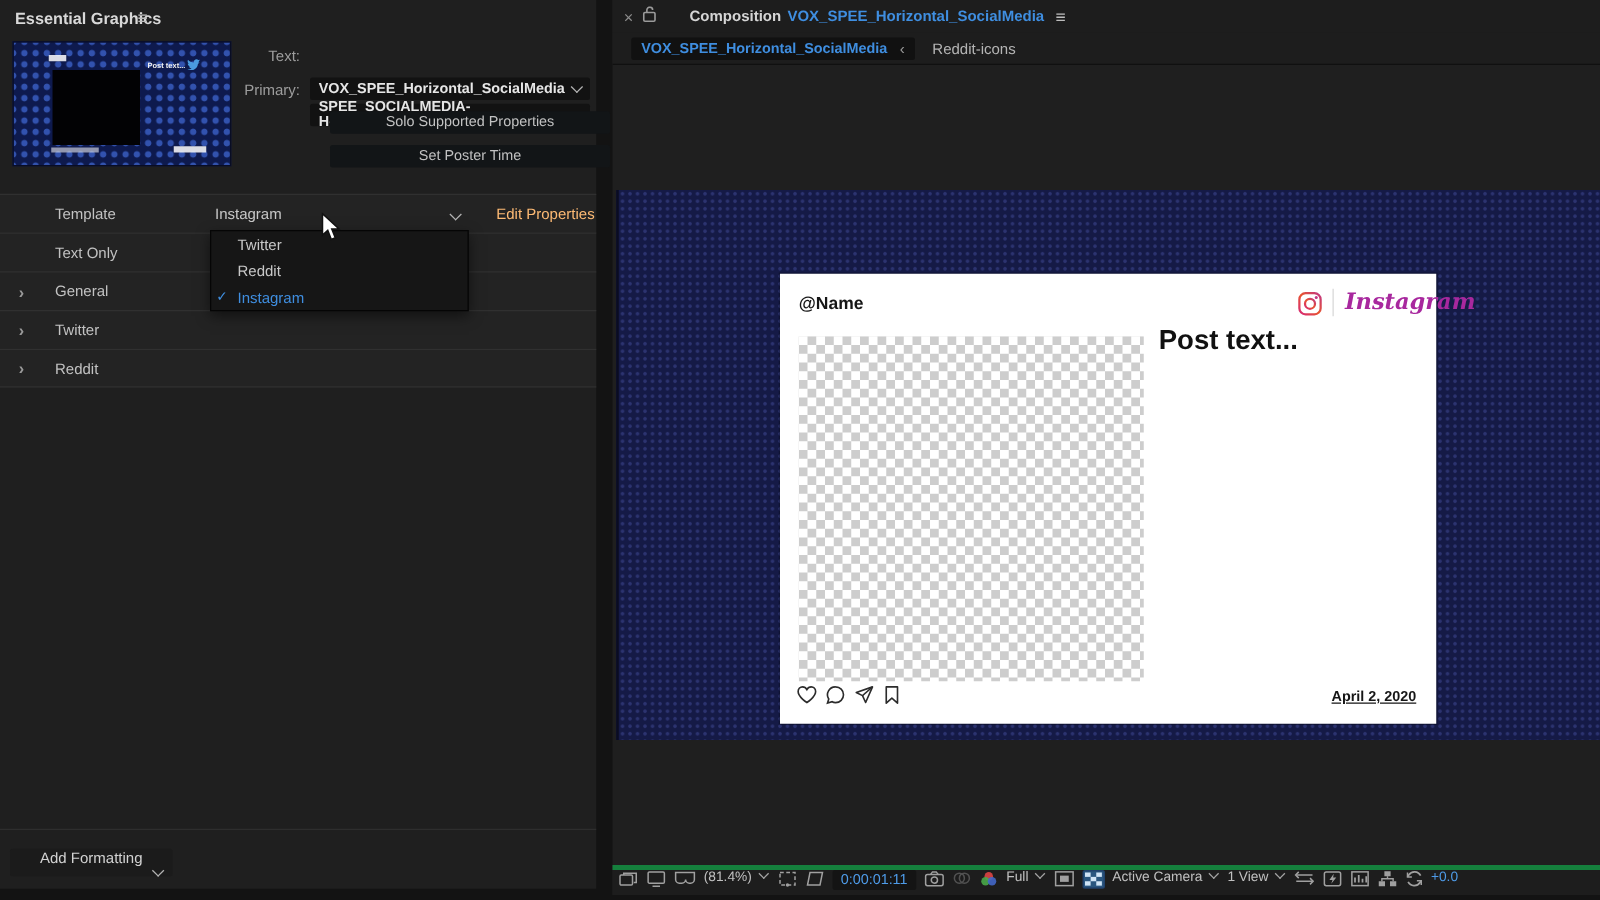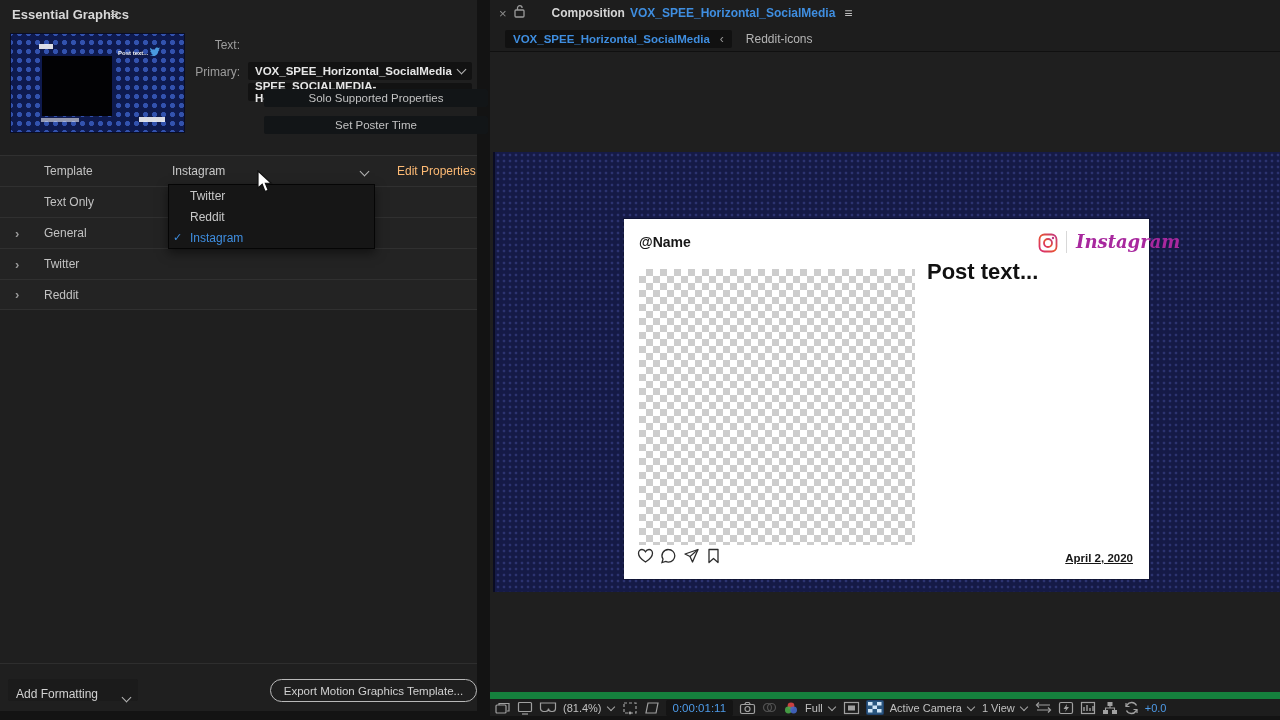--- a/index.html
+++ b/index.html
@@ -50,21 +50,21 @@
   #dd-menu {
     position:absolute; left:168px; top:184px; width:207px; height:65px; background:#161616;
     border:1px solid #050505; box-shadow:0 4px 10px rgba(0,0,0,.5); z-index:5;
   }
   .dd-item { height:21px; display:flex; align-items:center; padding-left:21px; color:#c8c8c8; font-size:12px; position:relative; }
   .dd-item.checked { color:#3f8ee0; }
   .dd-check { position:absolute; left:4px; width:16px; color:#3f8ee0; font-size:11px; }
   #eg-footer-line { position:absolute; left:0; top:663px; width:477px; border-top:1px solid #2e2e2e; }
   #add-formatting {
     position:absolute; left:8px; top:679px; width:130px; height:22px; background:#1b1b1b;
-    display:flex; align-items:flex-end; color:#d2d2d2; font-size:12px; padding:0 8px; border-radius:2px;
+    display:flex; align-items:center; color:#d2d2d2; font-size:12px; padding:0 8px; border-radius:2px;flex-direction:column;
   }
   #add-formatting .chev { margin-left:auto; }
   #export-btn {
     position:absolute; left:270px; top:679px; width:207px; height:23px; background:transparent;
     border:1.5px solid #b9b9b9; border-radius:12px; color:#d0d0d0; font-size:11.5px; font-family:inherit;
   }
   
   #comp-panel { position:absolute; left:490px; top:0; width:790px; height:716px; background:#1f1f1f; }
   .tab-bar { position:absolute; left:0; top:0; width:790px; height:26px; background:#1d1d1d;
              display:flex; align-items:center; }
@@ -97,21 +97,21 @@
   .checkerboard {
     position:absolute; left:15px; top:50px; width:276px; height:276px;
     background-image:conic-gradient(#cdcdcd 25%, #fff 25% 50%, #cdcdcd 50% 75%, #fff 75%);
     background-size:14px 14px;
   }
   .post-text { position:absolute; left:303px; top:40px; color:#111; font-weight:bold; font-size:22px; }
   .card-actions { position:absolute; left:13px; top:329px; display:flex; gap:6px; }
   .card-date { position:absolute; right:16px; top:333px; color:#161616; font-weight:bold; font-size:11.5px;text-decoration:underline; }
   
   #comp-toolbar { position:absolute; left:0; top:692px; width:790px; height:24px; background:#1d1d1d;
-                  border-top:7px solid #15803d; display:flex; align-items:center; gap:6px; padding:0 5px; }
+                  border-top:4px solid #15803d; display:flex; align-items:flex-start; gap:6px; padding:0 5px; }
   .tb-txt { color:#c0c0c0; font-size:11px; white-space:nowrap; }
   .tb-blue { color:#4e9be8; }
   .tb-timecode { background:#141414; padding:2px 7px; border-radius:2px; font-size:11.5px; }
   .tb-icon { display:flex; align-items:center; }
   .tb-chev { width:6px; height:6px; border-right:1.5px solid #a5a5a5; border-bottom:1.5px solid #a5a5a5;
              transform:rotate(45deg); margin:0 2px 2px 0; }
   .tb-grid-active { background:#20416b; border-radius:2px; padding:1px; }
   .dim { opacity:.4; }
   #cursor { position:absolute; left:256px; top:170px; z-index:50; }
 </style>
@@ -188,21 +188,20 @@
         <span class="dd-check">✓</span>
         <span>Instagram</span>
       </div>
     </div>
 
     <div id="eg-footer-line"></div>
     <div id="add-formatting">
       <span>Add Formatting</span>
       <span class="chev"></span>
     </div>
-    <button id="export-btn">Export Motion Graphics Template...</button>
   </div>
 
   <div id="comp-panel">
     <div class="tab-bar">
       <span class="tab-close">×</span>
       <span class="tab-lock">
         <svg width="11" height="13" viewBox="0 0 11 13">
             <rect x="1" y="5" width="9" height="7" rx="1" fill="none" stroke="#9a9a9a" stroke-width="1.3"></rect>
             <path d="M3.5 5V3a2.3 2.3 0 0 1 4.6 0" fill="none" stroke="#9a9a9a" stroke-width="1.3"></path>
           </svg>

